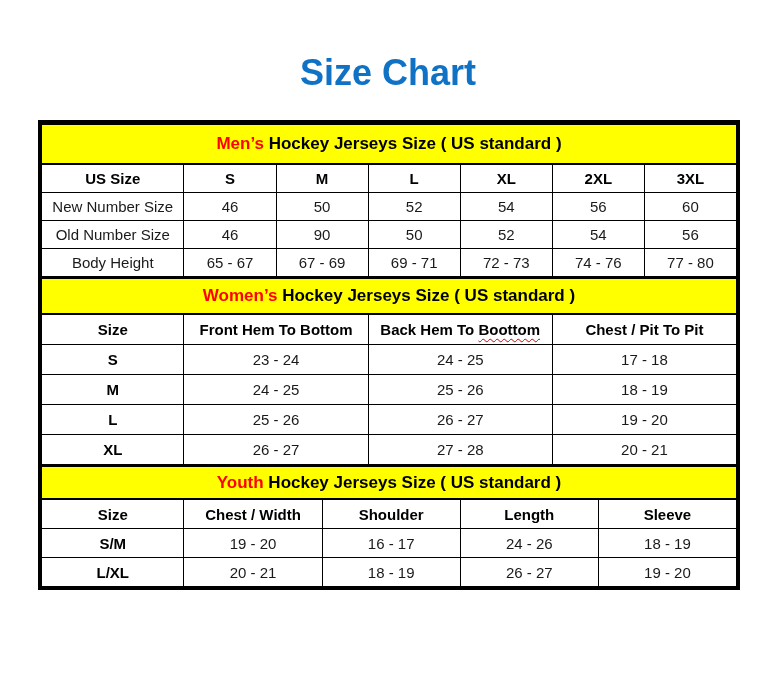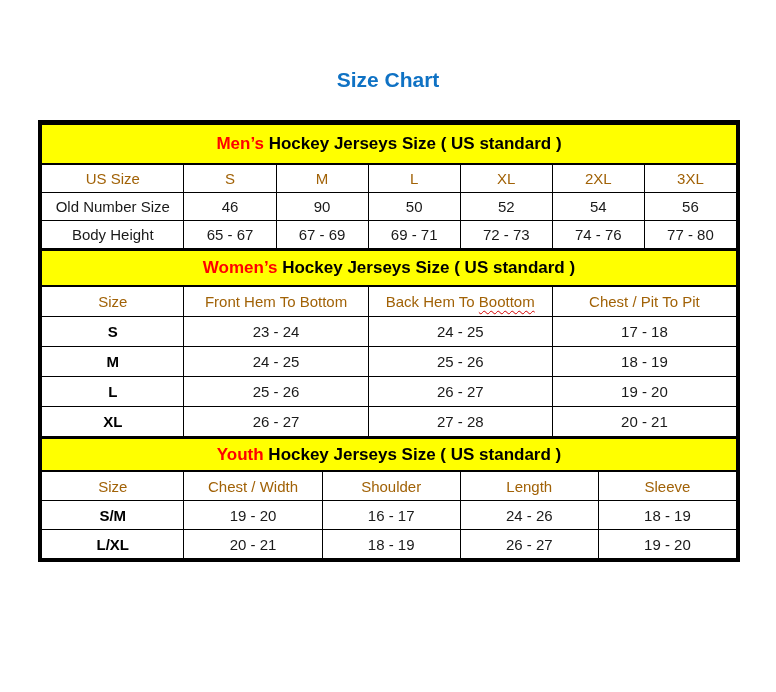--- a/index.html
+++ b/index.html
@@ -5,25 +5,25 @@
   html, body { margin: 0; padding: 0; }
   body {
     width: 776px; height: 692px;
     background: #ffffff;
     font-family: "Liberation Sans", sans-serif;
     position: relative;
     overflow: hidden;
   }
   .page-title {
     position: absolute;
-    top: 68px; left: 0;
+    top: 52px; left: 0;
     width: 776px;
     margin: 0;
     text-align: center;
-    font-size: 21px;
+    font-size: 36px;
     font-weight: 700;
     color: #0f72c4;
     letter-spacing: 0px;
   }
   .chart-wrap {
     position: absolute;
     top: 120px; left: 38px;
     width: 702px;
     box-sizing: border-box;
     border: 3px solid #000000;
@@ -36,21 +36,21 @@
   }
   td, th {
     border: 1px solid #000000;
     text-align: center;
     vertical-align: middle;
     font-size: 15px;
     padding: 1px 2px;
     overflow: hidden;
     white-space: nowrap;
   }
-  th { font-weight: 400; color: #a16207; }
+  th { font-weight: 700; color: #000000; }
   .banner-cell {
     background: #ffff00;
     border-top: 2px solid #000000;
     border-bottom: 2px solid #000000;
     font-size: 17px;
     font-weight: 700;
     color: #000000;
   }
   .banner-hl { color: #ff0000; }
   .t-mens .banner-cell  { height: 36px; }
@@ -97,20 +97,29 @@
     <tr>
       <th>US Size</th>
       <th>S</th>
       <th>M</th>
       <th>L</th>
       <th>XL</th>
       <th>2XL</th>
       <th>3XL</th>
     </tr>
     <tr>
+      <td class="rowlabel">New Number Size</td>
+      <td>46</td>
+      <td>50</td>
+      <td>52</td>
+      <td>54</td>
+      <td>56</td>
+      <td>60</td>
+    </tr>
+    <tr>
       <td class="rowlabel">Old Number Size</td>
       <td>46</td>
       <td>90</td>
       <td>50</td>
       <td>52</td>
       <td>54</td>
       <td>56</td>
     </tr>
     <tr>
       <td class="rowlabel">Body Height</td>

